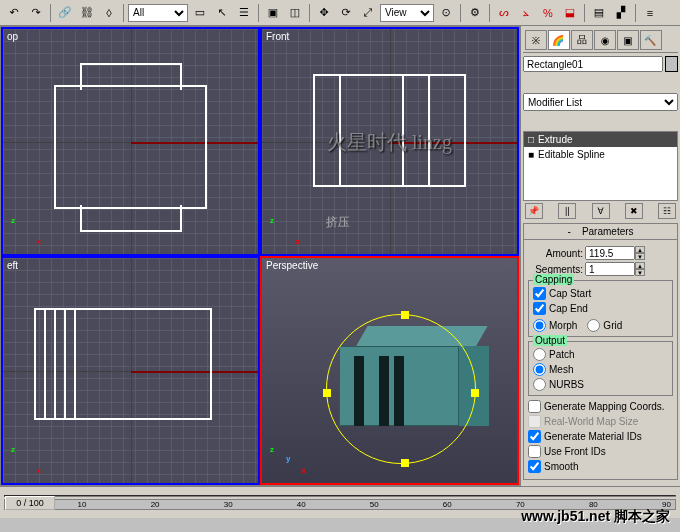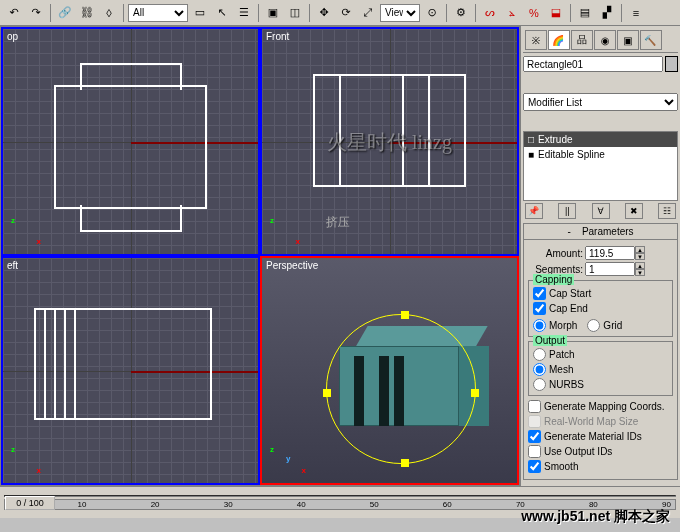--- a/index.html
+++ b/index.html
@@ -80,21 +80,21 @@
   <span class="tool-btn">▭</span>
   <span class="tool-btn">↖</span>
   <span class="tool-btn">☰</span>
   <span class="tool-sep"></span>
   <span class="tool-btn">▣</span>
   <span class="tool-btn">◫</span>
   <span class="tool-sep"></span>
   <span class="tool-btn">✥</span>
   <span class="tool-btn">⟳</span>
   <span class="tool-btn">⤢</span>
-  <select class="tool-select" style="width:40px">
+  <select class="tool-select" style="width:54px">
     <option>View</option>
   </select>
   <span class="tool-btn">⊙</span>
   <span class="tool-sep"></span>
   <span class="tool-btn">⚙</span>
   <span class="tool-sep"></span>
   <span class="tool-btn" style="color:#cc0000">ᔕ</span>
   <span class="tool-btn" style="color:#cc0000">⦛</span>
   <span class="tool-btn" style="color:#cc0000">%</span>
   <span class="tool-btn" style="color:#cc0000">⬓</span>
@@ -283,21 +283,21 @@
       <div class="check-row disabled">
           <input type="checkbox" disabled="" style="">
           <span>Real-World Map Size</span>
         </div>
       <div class="check-row">
           <input type="checkbox" checked="" style="">
           <span>Generate Material IDs</span>
         </div>
       <div class="check-row">
           <input type="checkbox" style="">
-          <span>Use Output IDs</span>
+          <span>Use Front IDs</span>
         </div>
       <div class="check-row">
           <input type="checkbox" checked="" style="">
           <span>Smooth</span>
         </div>
     </div>
   </div>
 </div>
 
 <div class="timeline">

